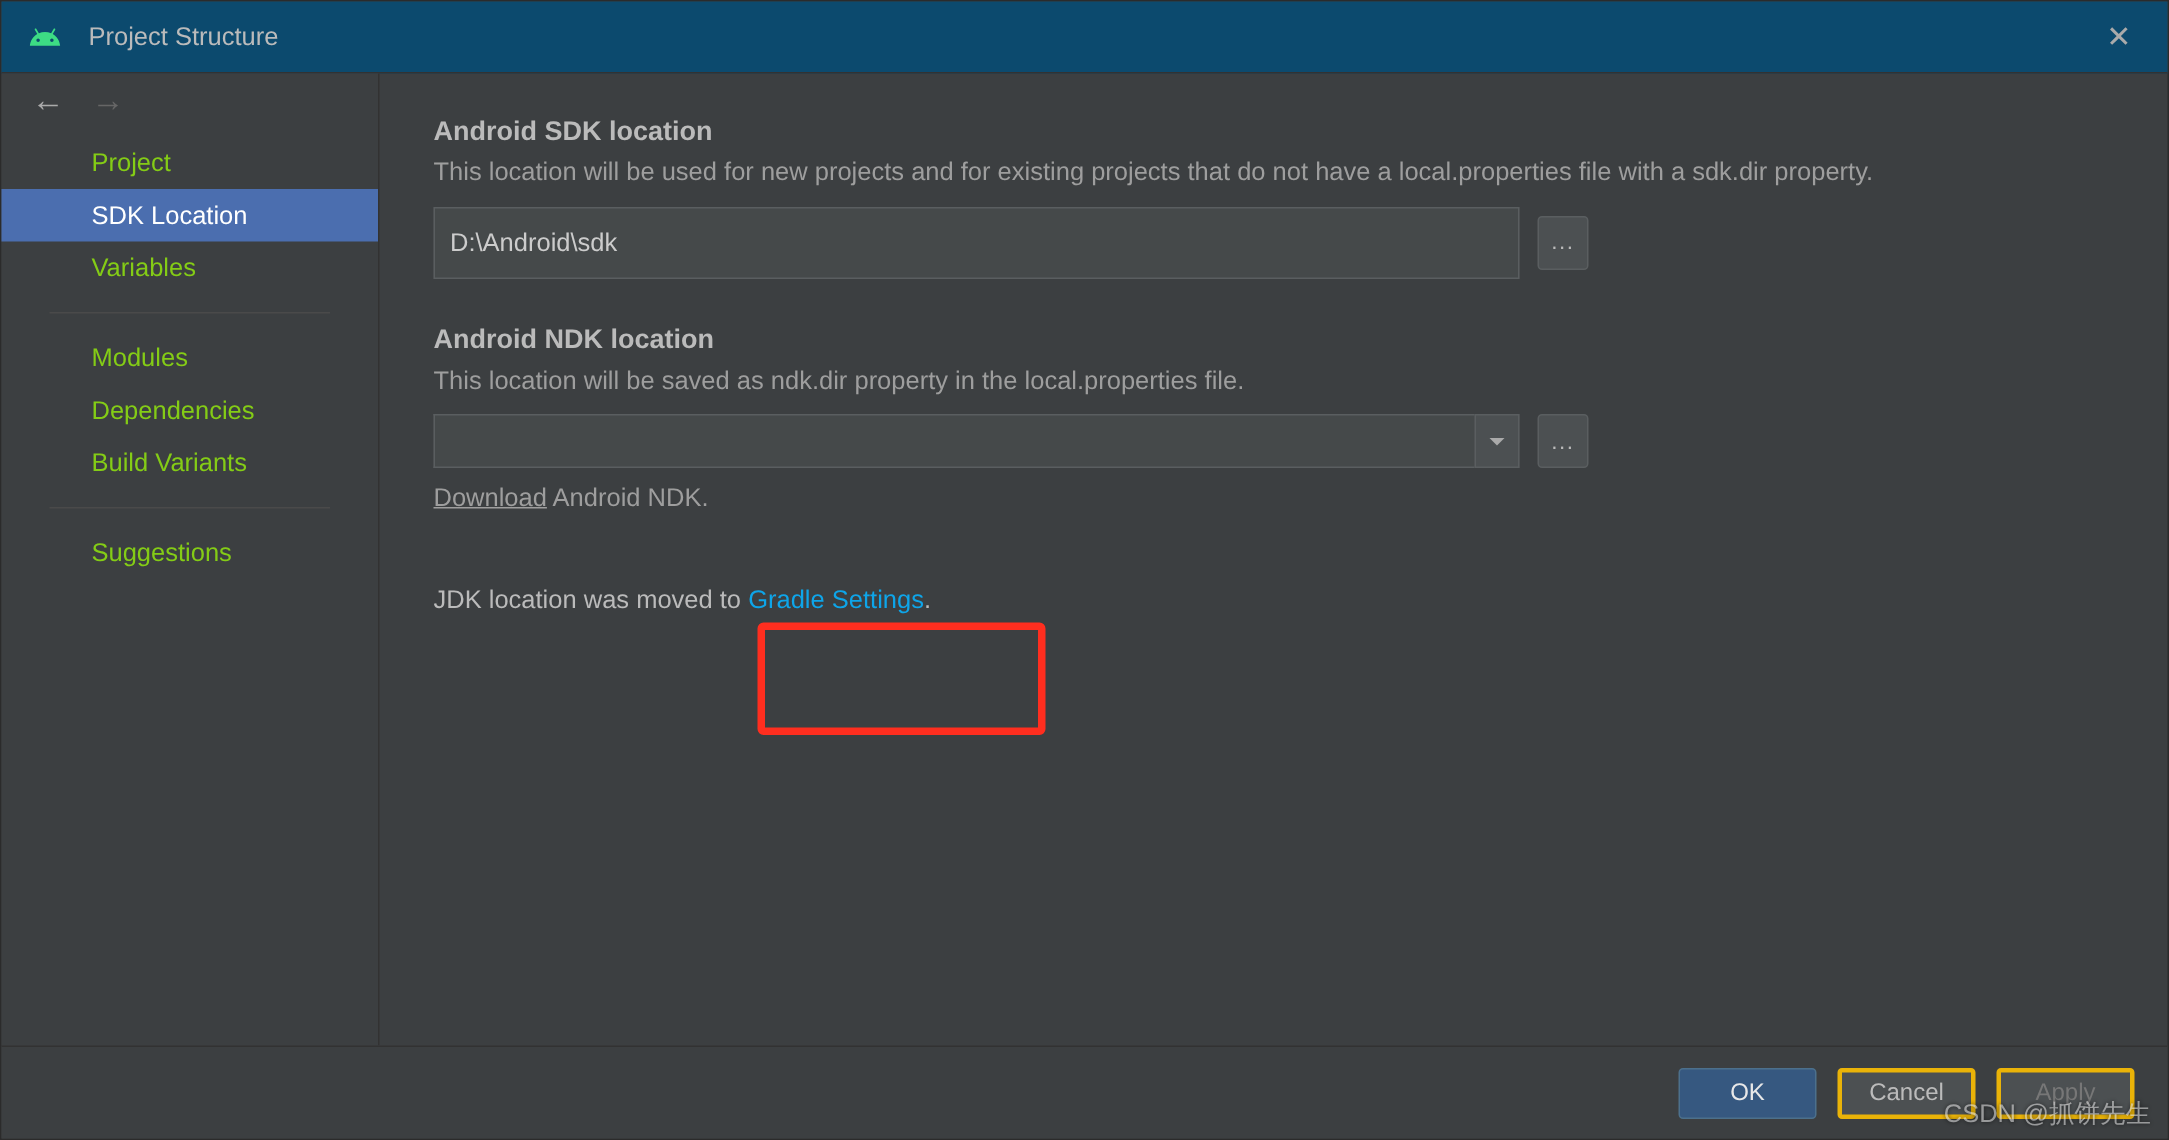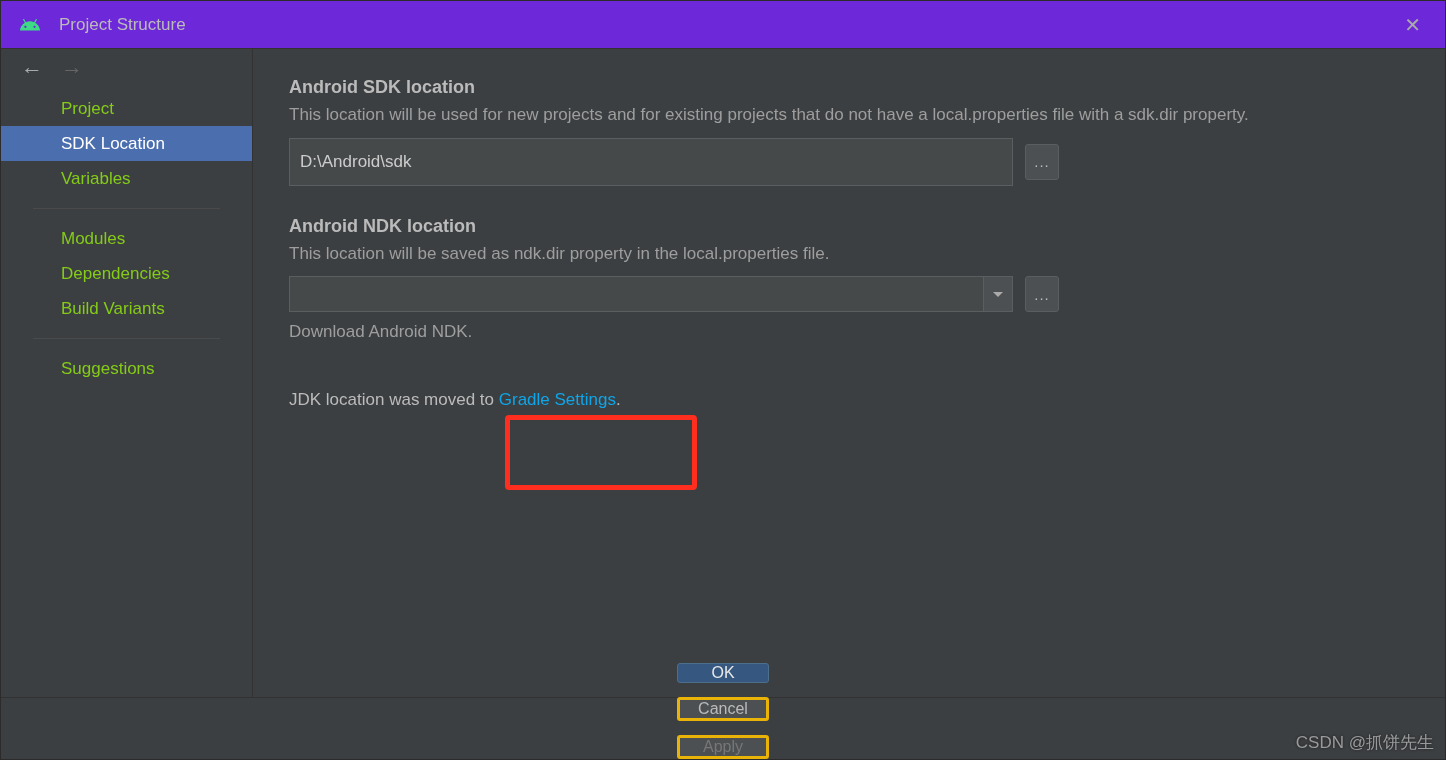--- a/index.html
+++ b/index.html
@@ -11,21 +11,21 @@
       height: 760px;
       overflow: hidden;
       position: relative;
     }
     .window { display: flex; flex-direction: column; height: 100%; border: 1px solid #2b2b2b; }
     .titlebar {
       height: 48px;
       display: flex;
       align-items: center;
       padding: 0 18px;
-      background: #6d28d9;
+      background: #0c4a6e;
       border-bottom: 1px solid #323232;
     }
     .titlebar .logo { width: 22px; height: 22px; margin-right: 18px; }
     .titlebar .title { font-size: 17px; color: #bbbbbb; flex: 1; }
     .titlebar .close { font-size: 20px; color: #aaaaaa; cursor: pointer; padding: 4px 6px; }
     .body { flex: 1; display: flex; min-height: 0; }
     .sidebar {
       width: 252px;
       background: #3c3f41;
       border-right: 1px solid #323232;
@@ -91,39 +91,38 @@
       background: #4c5052;
       border: 1px solid #5a5e60;
       border-radius: 3px;
       color: #bbbbbb;
       font-size: 15px;
       letter-spacing: 1px;
       cursor: pointer;
       display: flex; align-items: center; justify-content: center;
     }
     .download-line { font-size: 17px; color: #9e9e9e; margin-top: 10px; }
-    .download-link { color: #9e9e9e; cursor: pointer; }
+    .download-link { color: #9e9e9e; text-decoration: underline; cursor: pointer; }
     .jdk-line { font-size: 17px; color: #bbbbbb; margin-top: 48px; }
     .link { color: #0ea5e9; cursor: pointer; }
     .highlight-box {
       position: absolute;
       border: 5px solid #ff2e1f;
       pointer-events: none;
       border-radius: 4px;
     }
     .footer {
       height: 62px;
       border-top: 1px solid #323232;
       display: flex;
       align-items: center;
       justify-content: flex-end;
       gap: 14px;
       padding: 0 22px;
       background: #3c3f41;
-      flex-direction: column;
     }
     .btn {
       min-width: 92px;
       height: 34px;
       border: 3px solid #eab308;
       background: #4c5052;
       color: #bbbbbb;
       font-size: 16px;
       border-radius: 3px;
       cursor: pointer;

